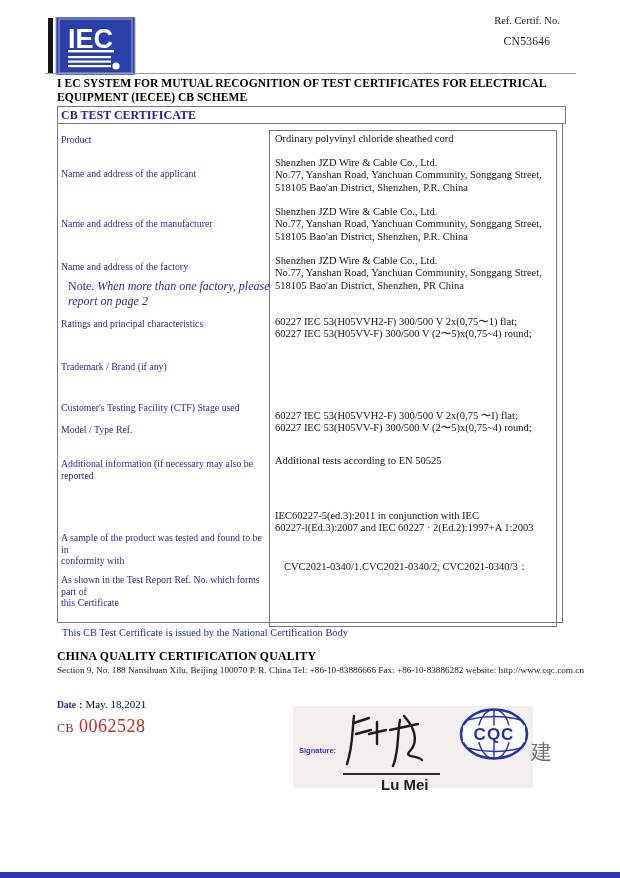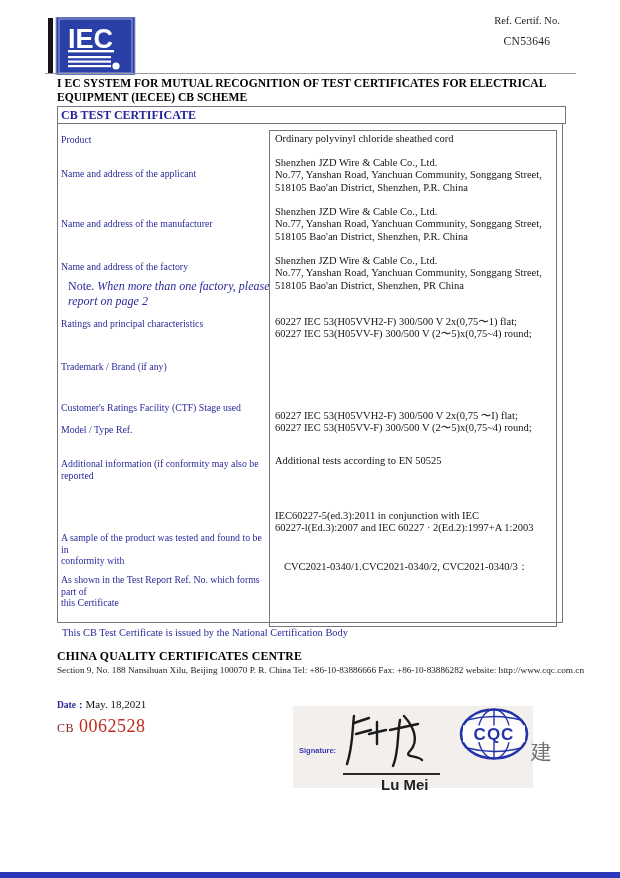--- a/index.html
+++ b/index.html
@@ -84,24 +84,24 @@
 
   <div class="abs lbl" style="top:134px;">Product</div>
   <div class="abs lbl" style="top:168px;">Name and address of the applicant</div>
   <div class="abs lbl" style="top:218px;">Name and address of the manufacturer</div>
   <div class="abs lbl" style="top:261px;">Name and address of the factory</div>
   <div class="abs note-line" style="top:279px;">
     <span>Note.</span><span class="ital"> When more than one factory, please report on page 2</span>
   </div>
   <div class="abs lbl" style="top:318px;">Ratings and principal characteristics</div>
   <div class="abs lbl" style="top:361px;">Trademark / Brand (if any)</div>
-  <div class="abs lbl" style="top:402px;">Customer's Ratings Facility (CTF) Stage used</div>
+  <div class="abs lbl" style="top:402px;">Customer's Testing Facility (CTF) Stage used</div>
   <div class="abs lbl" style="top:424px;">Model / Type Ref.</div>
   <div class="abs lbl" style="top:458px;">
-    <div>Additional information (if conformity may also be reported</div>
+    <div>Additional information (if necessary may also be reported</div>
   </div>
   <div class="abs lbl" style="top:532px;">
     <div>A sample of the product was tested and found to be in</div>
     <div>conformity with</div>
   </div>
   <div class="abs lbl" style="top:574px;">
     <div>As shown in the Test Report Ref. No. which forms part of</div>
     <div>this Certificate</div>
   </div>
 
@@ -131,21 +131,21 @@
   </div>
   <div class="abs val" style="top:455px;">Additional tests according to EN 50525</div>
   <div class="abs val" style="top:510px;">
     <div>IEC60227-5(ed.3):2011 in conjunction with IEC</div>
     <div>60227-l(Ed.3):2007 and IEC 60227 · 2(Ed.2):1997+A 1:2003</div>
   </div>
   <div class="abs val indent" style="top:561px;">CVC2021-0340/1.CVC2021-0340/2, CVC2021-0340/3：</div>
 
   <div class="abs issued-note">This CB Test Certificate is issued by the National Certification Body</div>
 
-  <div class="abs ncb-name">CHINA QUALITY CERTIFICATES CENTRE</div>
+  <div class="abs ncb-name">CHINA QUALITY CERTIFICATION QUALITY</div>
   <div class="abs ncb-contact">Section 9, No. 188 Nansihuan Xilu, Beijing 100070 P. R. China Tel: +86-10-83886666 Fax: +86-10-83886282 website: http://www.cqc.com.cn</div>
 
   <div class="abs date-line">
     <span class="date-label">Date：</span><span class="date-value">May. 18,2021</span>
   </div>
 
   <div class="abs cb-line">
     <span class="cb-prefix">CB</span><span class="cb-number">0062528</span>
   </div>
 

